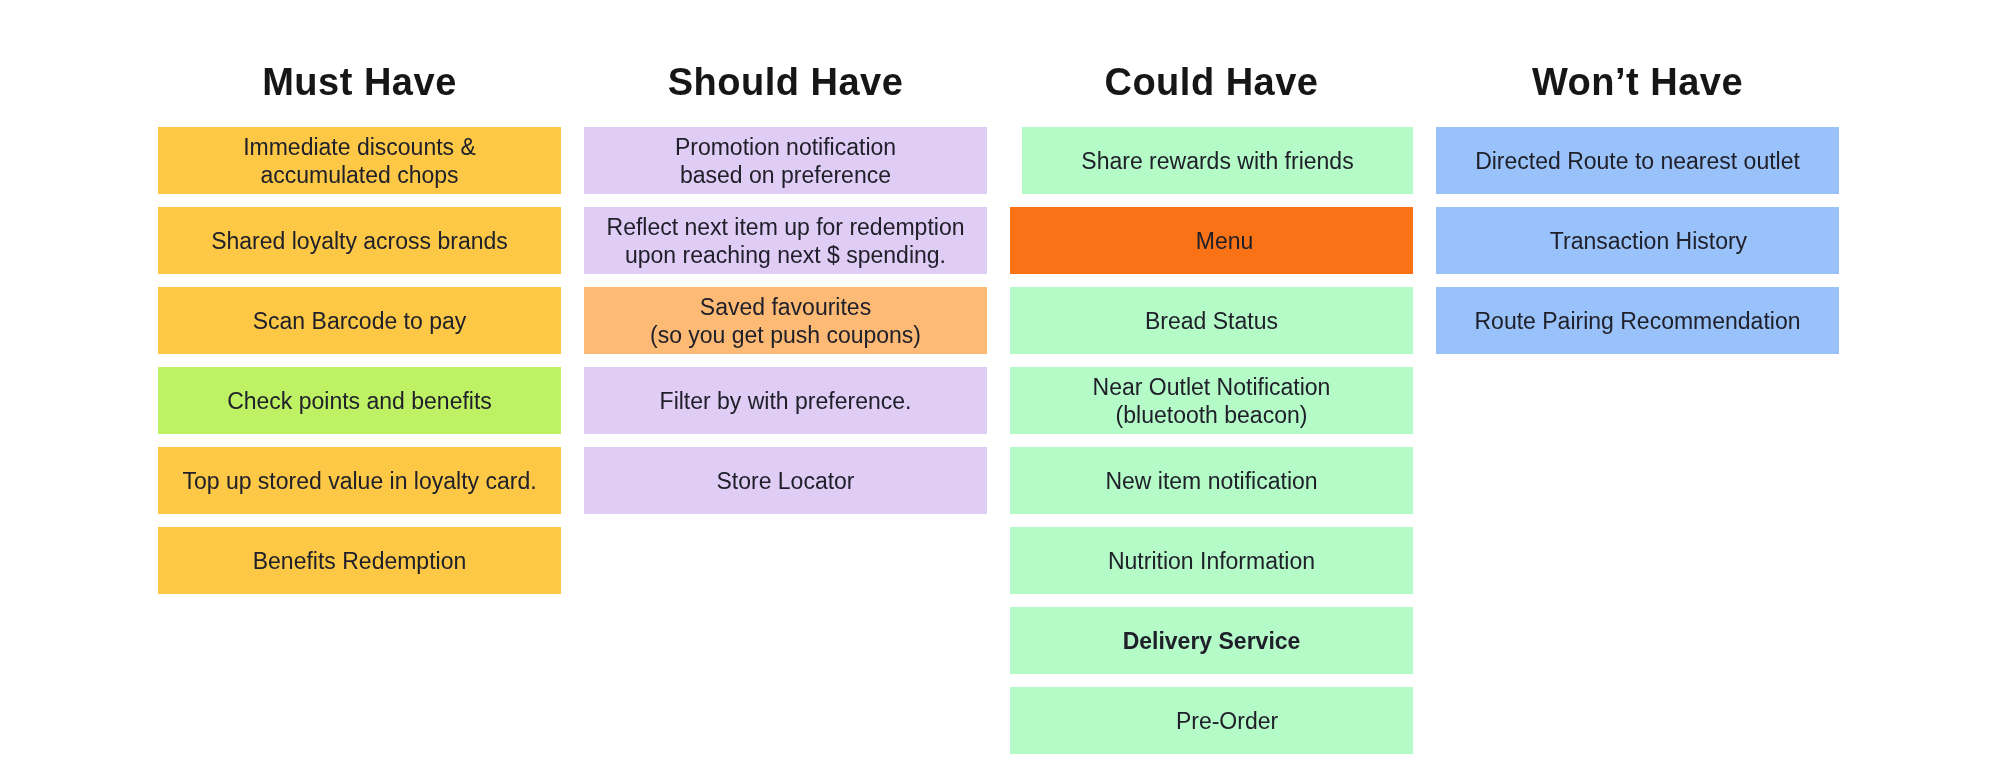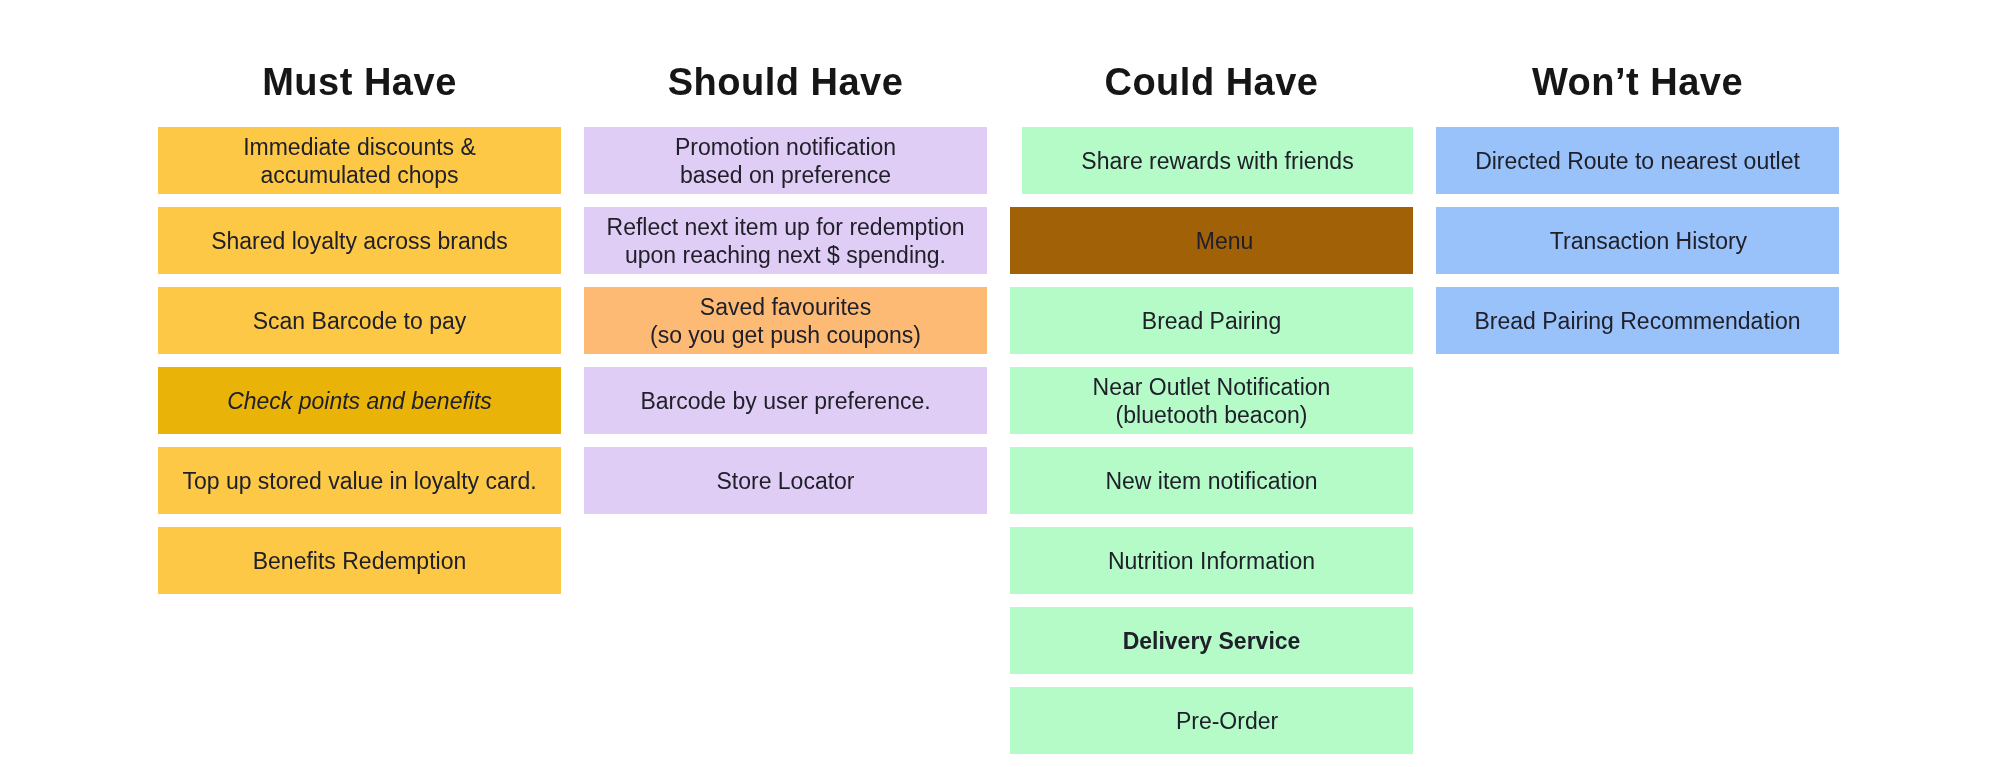--- a/index.html
+++ b/index.html
@@ -51,50 +51,50 @@
 <body>
 
 <div class="board">
 
   <section class="column">
     <h2 class="col-title">Must Have</h2>
     <div class="card" style="background-color: rgb(252, 200, 69);">Immediate discounts &amp;
 accumulated chops</div>
     <div class="card" style="background-color: rgb(252, 200, 69);">Shared loyalty across brands</div>
     <div class="card" style="background-color: rgb(252, 200, 69);">Scan Barcode to pay</div>
-    <div class="card" style="background-color: #eab308; font-style: italic;">Check points and benefits</div>
+    <div class="card" style="background-color: #bef264;">Check points and benefits</div>
     <div class="card" style="background-color: rgb(252, 200, 69);">Top up stored value in loyalty card.</div>
     <div class="card" style="background-color: rgb(252, 200, 69);">Benefits Redemption</div>
   </section>
 
   <section class="column">
     <h2 class="col-title">Should Have</h2>
     <div class="card" style="background-color: rgb(224, 205, 246);">Promotion notification
 based on preference</div>
     <div class="card" style="background-color: rgb(224, 205, 246);">Reflect next item up for redemption
 upon reaching next $ spending.</div>
     <div class="card" style="background-color: #fdba74;">Saved favourites
 (so you get push coupons)</div>
-    <div class="card" style="background-color: rgb(224, 205, 246);">Barcode by user preference.</div>
+    <div class="card" style="background-color: rgb(224, 205, 246);">Filter by with preference.</div>
     <div class="card" style="background-color: rgb(224, 205, 246);">Store Locator</div>
   </section>
 
   <section class="column">
     <h2 class="col-title">Could Have</h2>
     <div class="card" style="background-color: rgb(180, 251, 200); margin-left: 12px;">Share rewards with friends</div>
-    <div class="card" style="background-color: #a16207; padding-left: 32px;">Menu</div>
-    <div class="card" style="background-color: rgb(180, 251, 200);">Bread Pairing</div>
+    <div class="card" style="background-color: #f97316; padding-left: 32px;">Menu</div>
+    <div class="card" style="background-color: rgb(180, 251, 200);">Bread Status</div>
     <div class="card" style="background-color: rgb(180, 251, 200);">Near Outlet Notification
 (bluetooth beacon)</div>
     <div class="card" style="background-color: rgb(180, 251, 200);">New item notification</div>
     <div class="card" style="background-color: rgb(180, 251, 200);">Nutrition Information</div>
     <div class="card" style="background-color: rgb(180, 251, 200); font-weight: bold;">Delivery Service</div>
     <div class="card" style="background-color: rgb(180, 251, 200); padding-left: 37px;">Pre-Order</div>
   </section>
 
   <section class="column">
     <h2 class="col-title">Won’t Have</h2>
     <div class="card" style="background-color: rgb(153, 194, 251);">Directed Route to nearest outlet</div>
     <div class="card" style="background-color: rgb(153, 194, 251); padding-left: 28px;">Transaction History</div>
-    <div class="card" style="background-color: rgb(153, 194, 251);">Bread Pairing Recommendation</div>
+    <div class="card" style="background-color: rgb(153, 194, 251);">Route Pairing Recommendation</div>
   </section>
 
 </div>
 
 </body></html>

